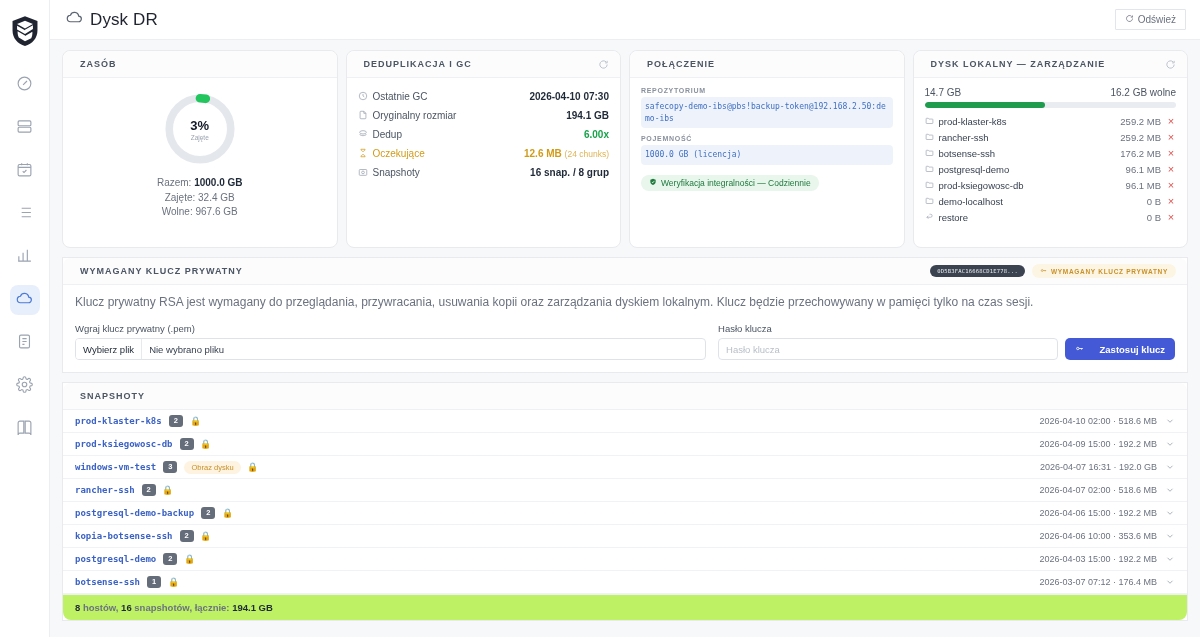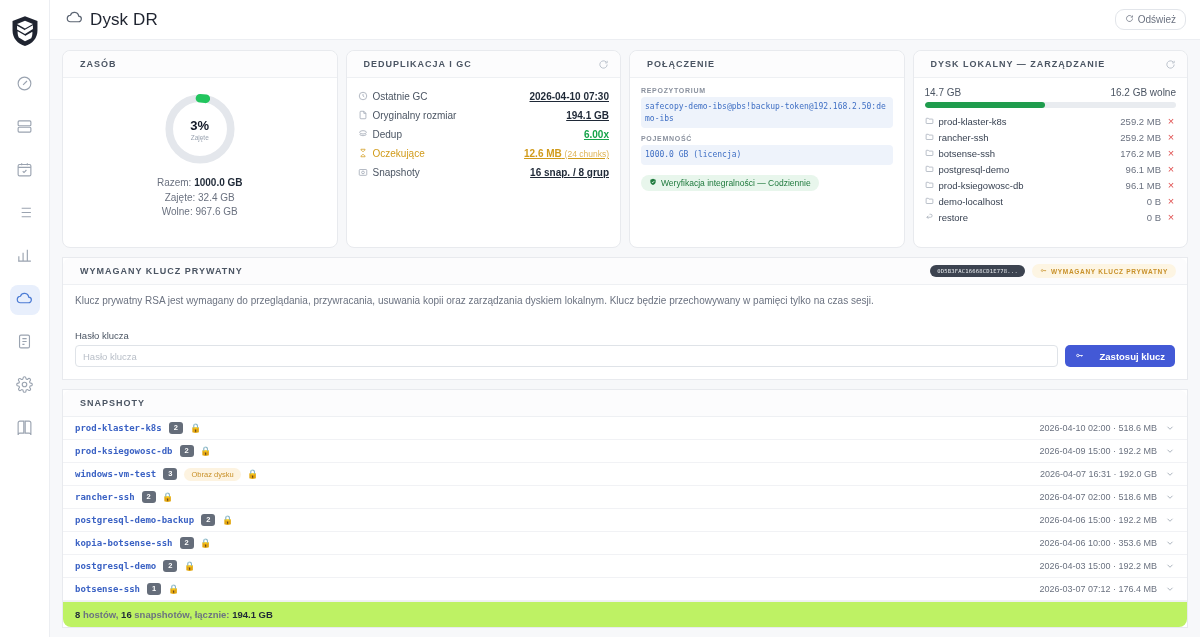--- a/index.html
+++ b/index.html
@@ -37,21 +37,21 @@
     border-bottom: 1px solid #eceef2;
   }
   .topbar h1 {
     font-size: 17px; font-weight: 400; color: #1f2430;
     display: flex; align-items: center; gap: 7px; letter-spacing: .1px;
   }
   .topbar h1 svg { width: 17px; height: 17px; color: #5b6472; }
   .refresh-btn {
     margin-left: auto; font-size: 10px; color: #6b7280;
     border: 1px solid #e2e5ea; background: #fff;
-    border-radius: 9px; padding: 4px 9px;
+    border-radius: 1px; padding: 4px 9px;
     display: flex; align-items: center; gap: 4px;
   }
   .refresh-btn svg { width: 9px; height: 9px; }
 
   .content { padding: 10px 12px; }
 
   
   .cards { display: flex; gap: 8px; margin-bottom: 9px; }
   .card {
     background: #ffffff; border: 1px solid #e8eaee; border-radius: 8px;
@@ -85,21 +85,21 @@
   .res-lines div { font-size: 10px; color: #6b7280; }
   .res-lines b { color: #1f2937; font-weight: 700; }
 
   
   .drow {
     display: flex; align-items: center; font-size: 10px;
     padding: 3.5px 0; color: #4b5563;
   }
   .drow .k { display: flex; align-items: center; gap: 5px; }
   .drow .k svg { width: 10px; height: 10px; color: #9aa3b0; }
-  .drow .v { margin-left: auto; font-weight: 700; color: #1f2937; text-decoration: underline; }
+  .drow .v { margin-left: auto; font-weight: 700; color: #1f2937; }
   .drow .v .sub { font-weight: 400; color: #9aa3b0; font-size: 8.5px; }
   .drow.green .v { color: #16a34a; }
   .drow.amber, .drow.amber .k svg { color: #d19b1a; }
   .drow.amber .v { color: #d19b1a; font-weight: 700; }
   .drow.amber .v .sub { color: #dfb455; }
 
   
   .mini-label {
     font-size: 7px; font-weight: 700; letter-spacing: .7px;
     color: #8a919e; text-transform: uppercase; margin-bottom: 3px;
@@ -150,21 +150,21 @@
     font-family: "DejaVu Sans Mono", monospace; font-size: 5.5px;
     padding: 3px 7px; letter-spacing: .2px;
   }
   .warn-badge {
     background: #fdf5e3; color: #c8912a; border-radius: 9px;
     font-size: 6.5px; font-weight: 700; letter-spacing: .7px;
     padding: 3px 8px; display: flex; align-items: center; gap: 4px;
   }
   .warn-badge svg { width: 7px; height: 7px; }
   .panel-body { padding: 10px 12px 12px; }
-  .desc { font-size: 10px; color: #6b7280; margin-bottom: 24px; }
+  .desc { font-size: 12px; color: #6b7280; margin-bottom: 14px; }
   .form-row { display: flex; gap: 12px; align-items: flex-end; }
   .fg { display: flex; flex-direction: column; }
   .fg.left { flex: 1 1 58%; }
   .fg.right { flex: 1 1 42%; }
   .fg label { font-size: 9.5px; color: #4b5563; margin-bottom: 4px; }
   .file-input {
     height: 22px; border: 1px solid #dfe3e8; border-radius: 4px;
     background: #fff; display: flex; align-items: center; overflow: hidden;
   }
   .file-input .btn {
@@ -566,20 +566,27 @@
                     <circle cx="7.5" cy="12" r="3.2"></circle>
                     <path d="M10.7 12H21M17.5 12v3"></path>
                   </svg></span>
               <span>WYMAGANY KLUCZ PRYWATNY</span>
             </span>
           </span>
         </div>
         <div class="panel-body">
           <div class="desc">Klucz prywatny RSA jest wymagany do przeglądania, przywracania, usuwania kopii oraz zarządzania dyskiem lokalnym. Klucz będzie przechowywany w pamięci tylko na czas sesji.</div>
           <div class="form-row">
+            <div class="fg left">
+              <label>Wgraj klucz prywatny (.pem)</label>
+              <div class="file-input">
+                <span class="btn">Wybierz plik</span>
+                <span class="fn">Nie wybrano pliku</span>
+              </div>
+            </div>
             <div class="fg right">
               <label>Hasło klucza</label>
               <div class="form-pair">
                 <input class="text-input" type="password" placeholder="Hasło klucza" style="">
                 <button class="apply-btn">
                   <span><svg viewBox="0 0 24 24" fill="none" stroke="currentColor" stroke-width="2.2">
                         <circle cx="7.5" cy="12" r="3.2"></circle>
                         <path d="M10.7 12H21M17.5 12v3"></path>
                       </svg></span>
                   <span>Zastosuj klucz</span>

